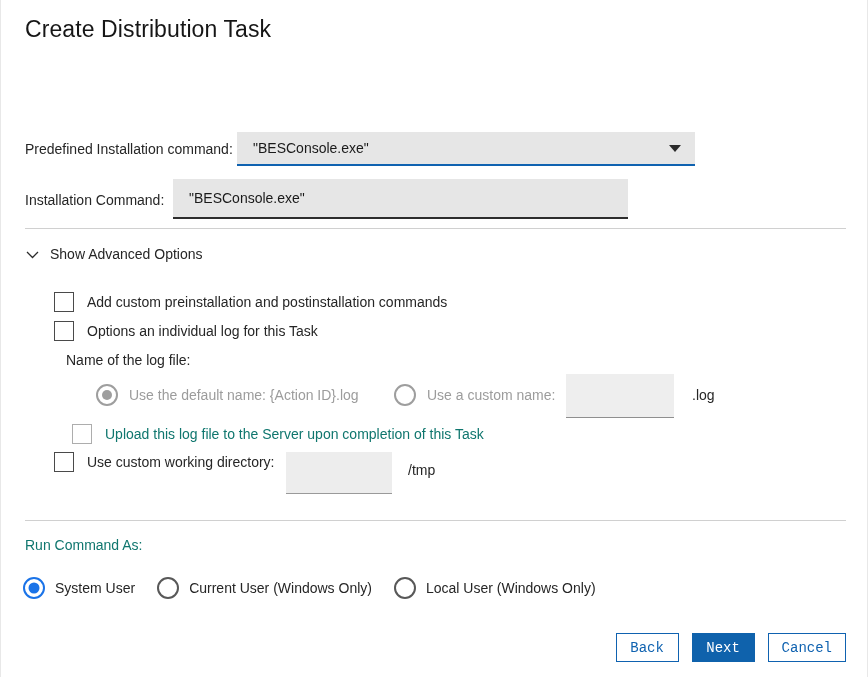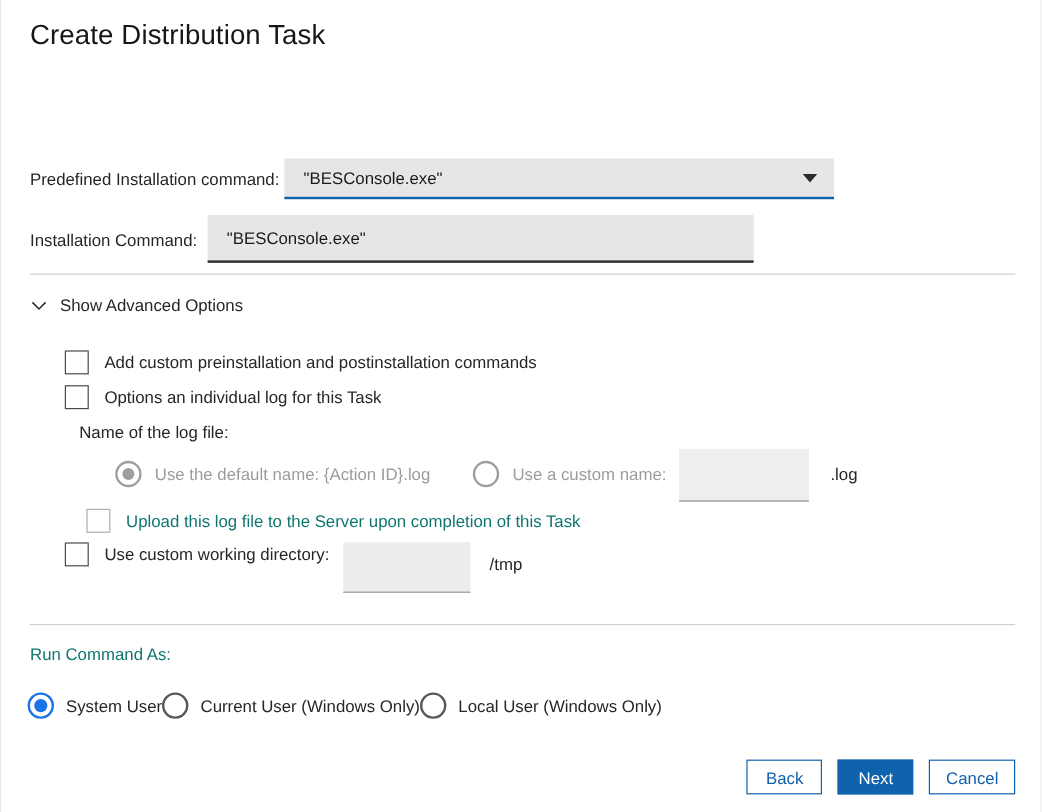--- a/index.html
+++ b/index.html
@@ -257,20 +257,21 @@
     top: 537px;
     font-size: 14px;
     color: #0f766e;
   }
   .runas-group {
     position: absolute;
     left: 22px;
     top: 577px;
     display: flex;
     align-items: center;
+    gap: 22px;
   }
   .runas-group .radio-row {
     position: static;
     gap: 10px;
   }
 
   
   .footer {
     position: absolute;
     left: 0;
@@ -278,21 +279,21 @@
     width: 868px;
     display: flex;
     justify-content: flex-end;
     gap: 13px;
     padding-right: 23px;
   }
   .btn {
     height: 29px;
     min-width: 63px;
     font-size: 14px;
-    font-family: Liberation Sans, sans-serif;
+    font-family: Liberation Mono, monospace;
     display: inline-flex;
     align-items: center;
     justify-content: center;
     padding: 0 13px;
     cursor: pointer;
     background: #ffffff;
     border: 1px solid #0f62b0;
     color: #0f62b0;
   }
   .btn.primary {

